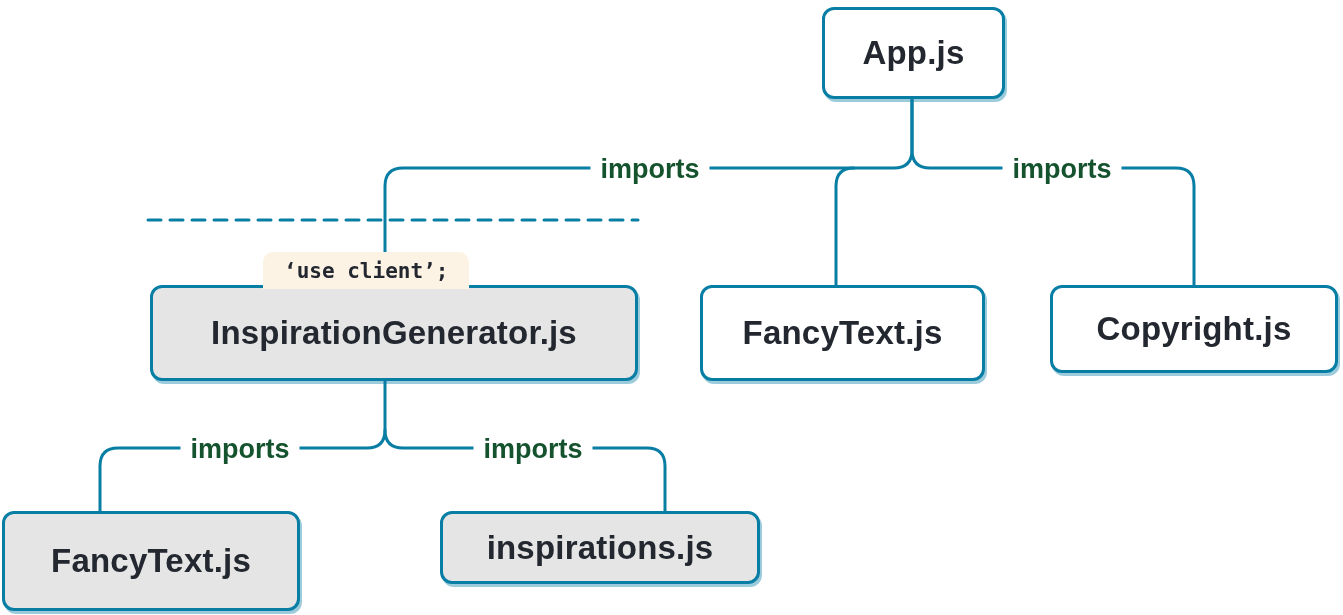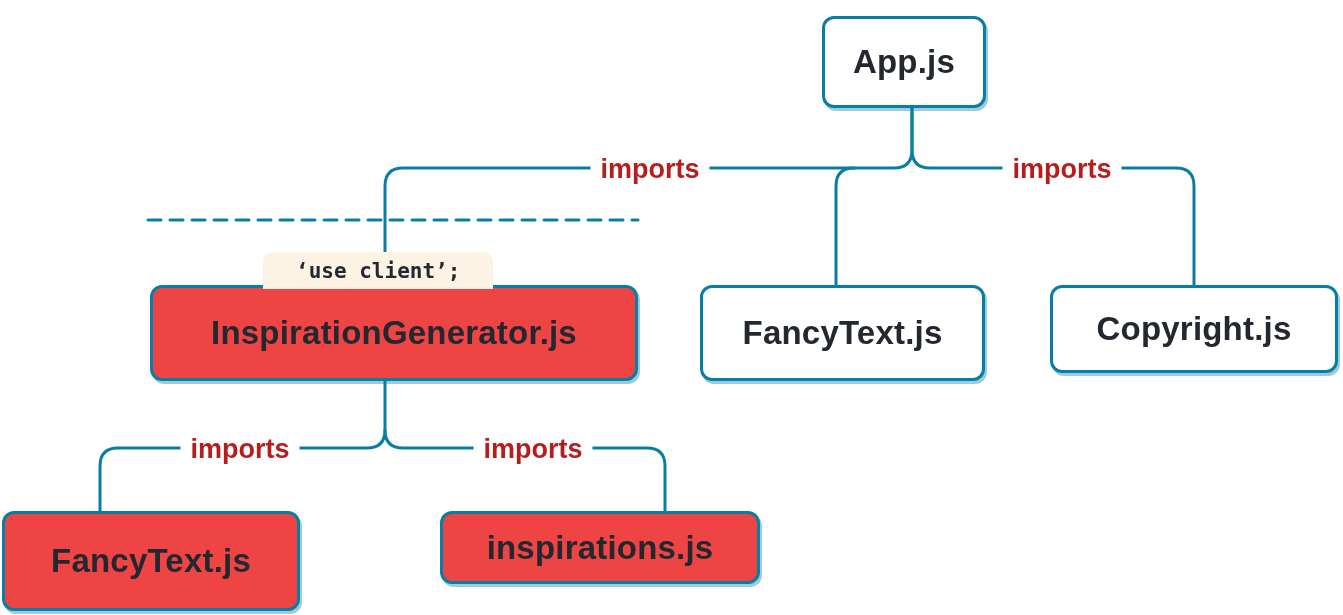--- a/index.html
+++ b/index.html
@@ -28,54 +28,54 @@
     border: 3px solid #087ea4;
     border-radius: 12px;
     background: #ffffff;
     color: #23272f;
     font-size: 33px;
     font-weight: 600;
     letter-spacing: 0.2px;
     box-shadow: 2px 3px 0 rgba(8, 126, 164, 0.4);
     z-index: 2;
   }
-  .node.client { background: #ef4444; }
+  .node.client { background: #e5e5e5; }
 
-  #node-app             { left: 822px;  top: 16px;   width: 164px; height: 92px; }
+  #node-app             { left: 822px;  top: 7px;   width: 183px; height: 92px; }
   #node-ig              { left: 150px;  top: 285px; width: 488px; height: 96px; }
   #node-fancytext-top   { left: 700px;  top: 285px; width: 285px; height: 96px; }
   #node-copyright       { left: 1050px; top: 285px; width: 288px; height: 88px; }
   #node-fancytext-bottom{ left: 2px;    top: 511px; width: 298px; height: 100px; }
   #node-inspirations    { left: 440px;  top: 511px; width: 320px; height: 73px; }
 
   .directive {
     position: absolute;
     left: 263px;
     top: 252px;
     height: 37px;
-    padding: 0 33px;
+    padding: 0 21px;
     display: flex;
     align-items: center;
     background: #fdf3e4;
     border-radius: 10px 10px 0 0;
     font-family: "DejaVu Sans Mono", monospace;
     font-size: 21px;
     font-weight: 700;
     color: #23272f;
     z-index: 3;
   }
 
   .edge-label {
     position: absolute;
     transform: translate(-50%, -50%);
     background: #ffffff;
     padding: 0 10px;
     font-size: 27px;
     font-weight: 700;
-    color: #b91c1c;
+    color: #14532d;
     z-index: 1;
     white-space: nowrap;
   }
   #edge-label-app-ig        { left: 650px;  top: 169px; }
   #edge-label-app-copyright { left: 1062px; top: 169px; }
   #edge-label-ig-fancytext  { left: 240px;  top: 449px; }
   #edge-label-ig-inspirations { left: 533px; top: 449px; }
 </style>
 </head>
 <body>

